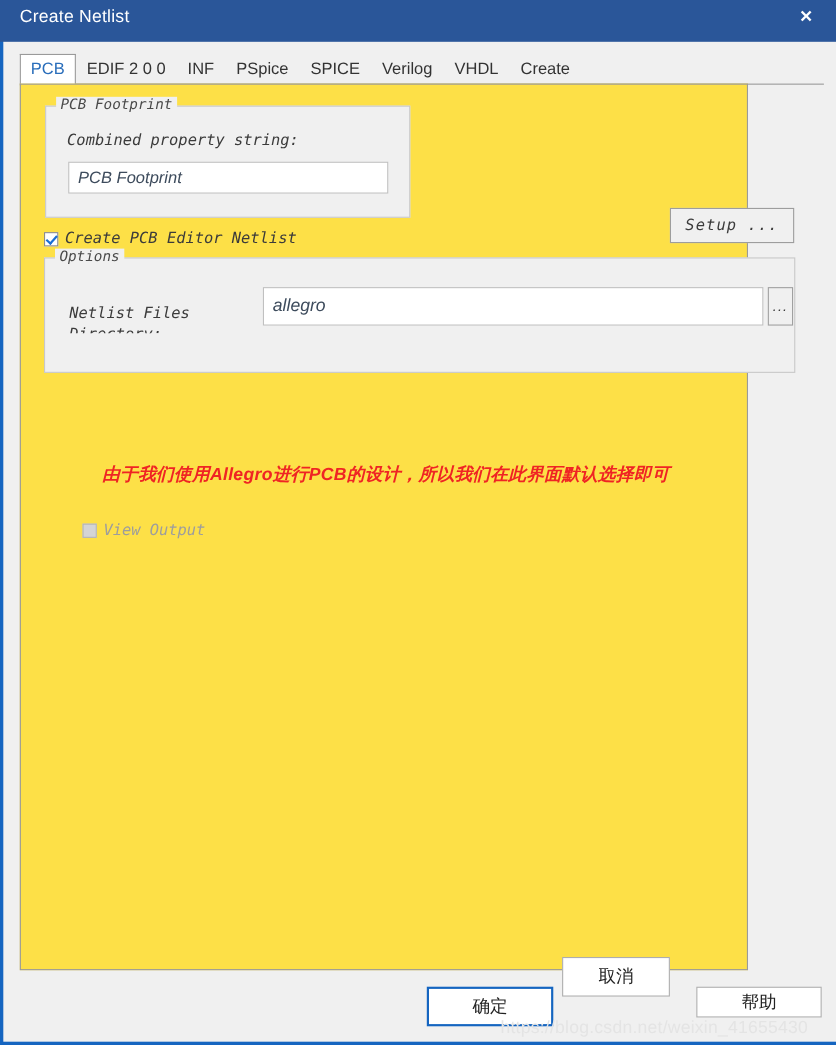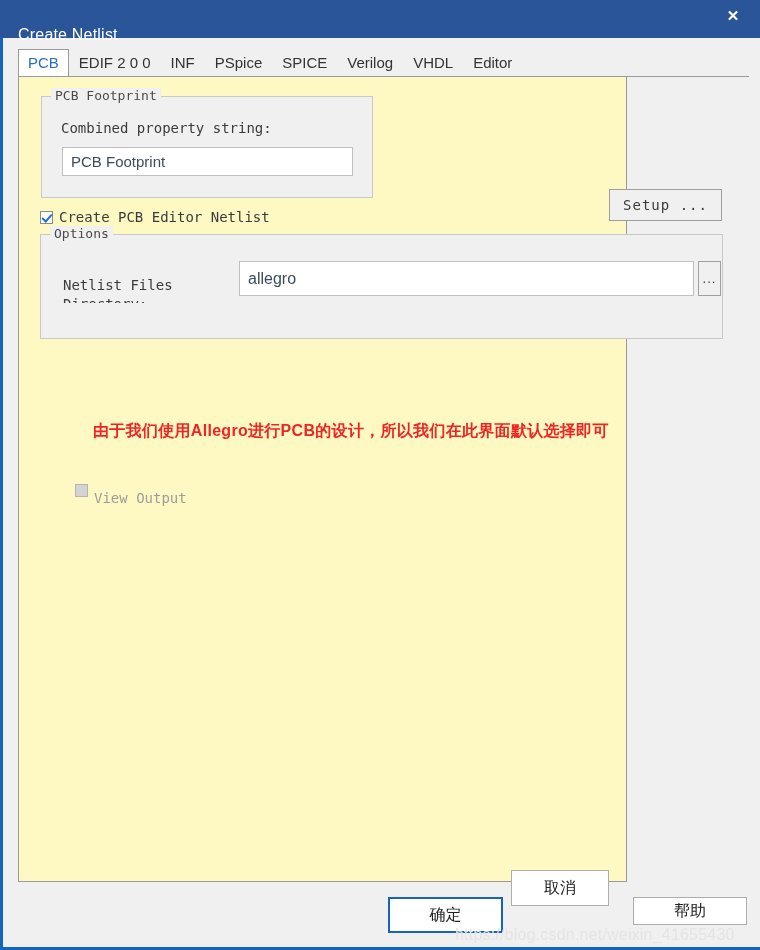--- a/index.html
+++ b/index.html
@@ -24,21 +24,21 @@
 
   
   #titlebar {
     position: absolute;
     left: -3px; top: 0;
     width: 760px; height: 38px;
     background: #2a5699;
   }
   #title-text {
     position: absolute;
-    left: 18px; top: 26px;
+    left: 18px; top: 7px;
     color: #ffffff;
     font-size: 16px;
     letter-spacing: 0.2px;
     white-space: nowrap;
   }
   #close-button {
     position: absolute;
     right: 4px; top: 0;
     width: 46px; height: 30px;
     display: flex; align-items: center; justify-content: center;
@@ -75,23 +75,24 @@
     color: #2a6ebb;
     background: #ffffff;
     border: 1px solid #9a9a9a;
     border-bottom: 1px solid #ffffff;
   }
 
   
   #tabpanel {
     position: absolute;
     left: 15px; top: 76px;
-    width: 609px; height: 806px;
-    background: #fef9c3;
+    width: 662px; height: 806px;
+    background: #fde047;
     border: 1px solid #9a9a9a;
+    font-style: italic;
   }
 
   .mono {
     font-family: "DejaVu Sans Mono", "Liberation Mono", monospace;
   }
 
   
   .groupbox {
     position: absolute;
     border: 1px solid #c8c8c8;
@@ -183,21 +184,21 @@
     width: 4px; height: 8px;
     border: solid #1a6fd4;
     border-width: 0 2px 2px 0;
     transform: rotate(42deg);
   }
   .cbox.disabled {
     background: #d4d4d4;
     border-color: #b4b4b4;
   }
   .checklabel { font-size: 14px; color: #3b3b3b; }
-  .checklabel.disabled { color: #9d9d9d; margin-top: 16px; }
+  .checklabel.disabled { color: #9d9d9d; }
 
   #chk-create { left: 21px; top: 132px; }
   #chk-view   { left: 34px; top: 239px; }
 
   
   #setup-button {
     position: absolute;
     left: 590px; top: 112px;
     width: 113px; height: 32px;
     background: #f0f0f0;
@@ -259,21 +260,21 @@
   </div>
 
   <div id="tabstrip">
     <div class="tab selected">PCB</div>
     <div class="tab">EDIF 2 0 0</div>
     <div class="tab">INF</div>
     <div class="tab">PSpice</div>
     <div class="tab">SPICE</div>
     <div class="tab">Verilog</div>
     <div class="tab">VHDL</div>
-    <div class="tab">Editor</div>
+    <div class="tab">Create</div>
   </div>
 
   <div id="tabpanel">
 
     <div class="groupbox" id="grp-footprint">
       <div class="group-legend mono">PCB Footprint</div>
       <div id="combined-label" class="mono">Combined property string:</div>
       <div class="textinput" id="footprint-input" title="PCB Footprint">PCB Footprint</div>
     </div>
 

